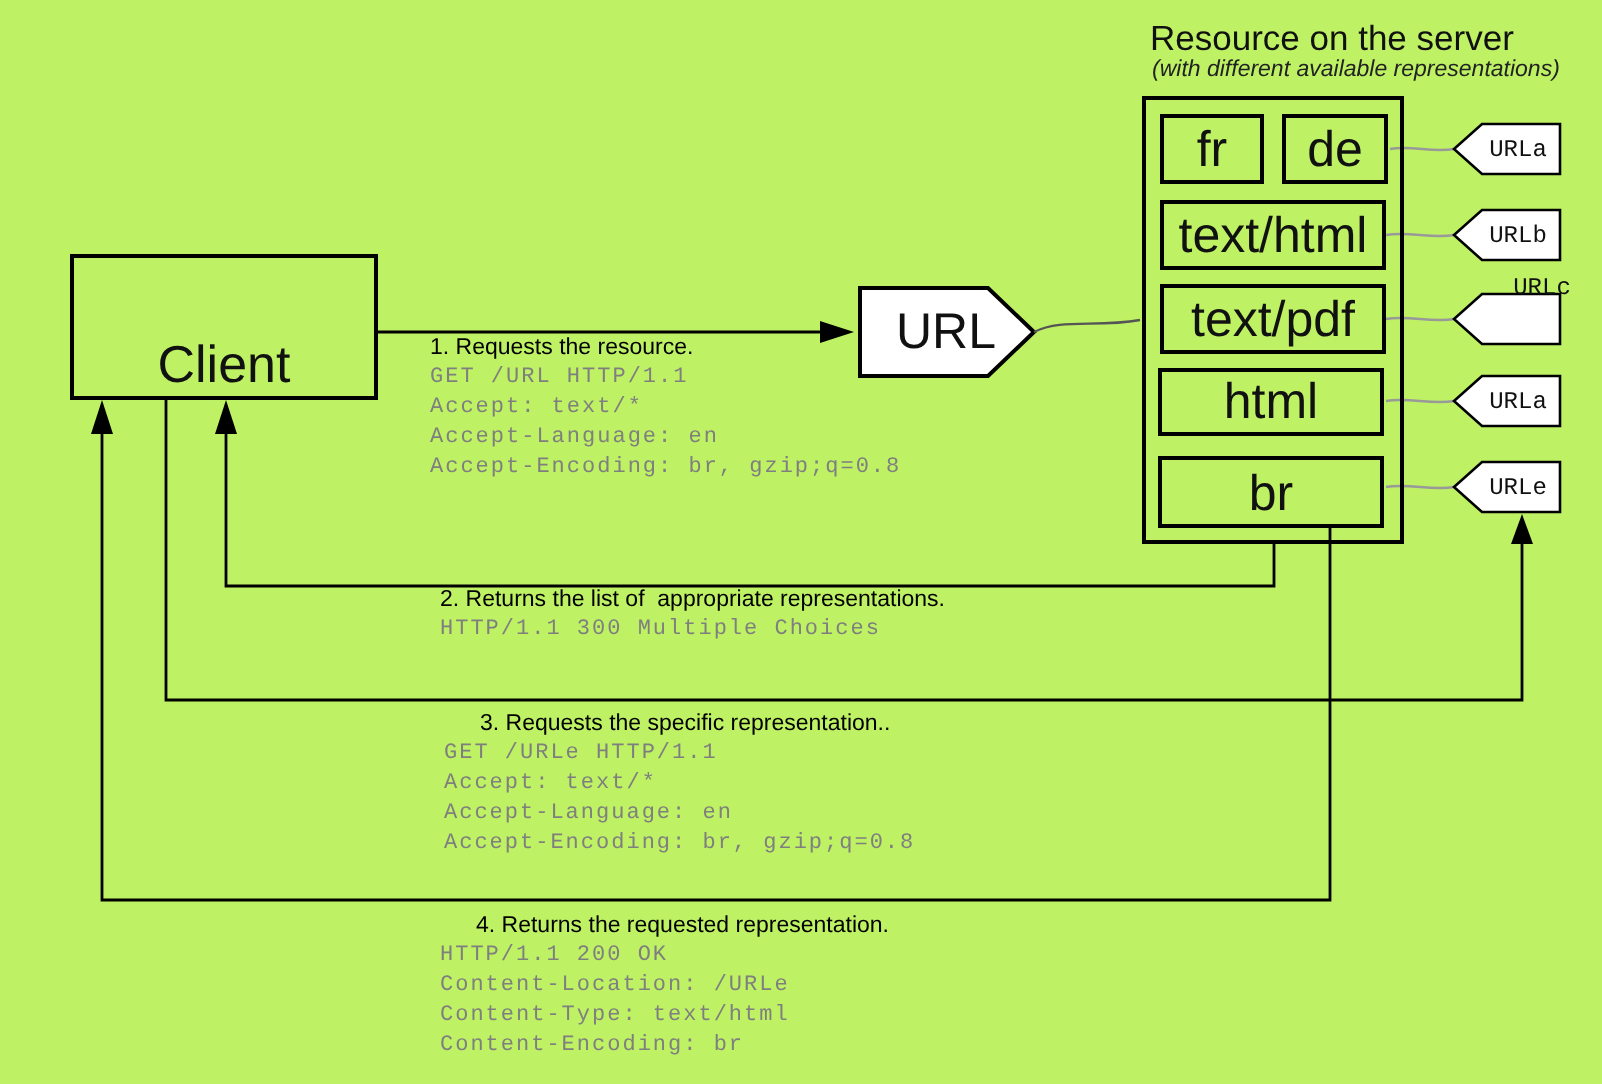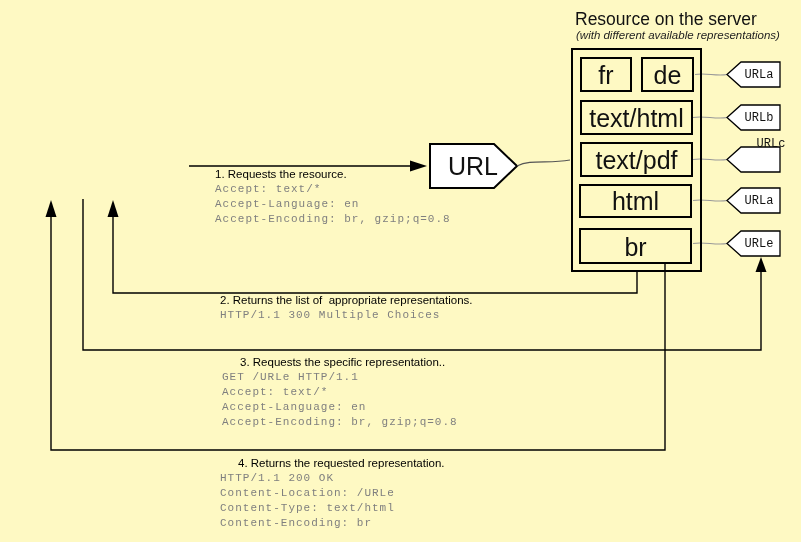--- a/index.html
+++ b/index.html
@@ -1,19 +1,19 @@
 <!DOCTYPE html>
 <html><head>
 <meta charset="utf-8">
 <style>
   html,body{margin:0;padding:0;background:#ffffff;}
   .canvas{
     position:relative;
     width:801px;height:542px;
-    background:#fef9c3;
+    background:#bef264;
     font-family:"Liberation Sans",sans-serif;
     overflow:hidden;
   }
   .wires{position:absolute;left:0;top:0;width:801px;height:542px;}
   .box{
     position:absolute;
     border:2px solid #000;
     display:flex;align-items:flex-end;justify-content:center;
     color:#111;box-sizing:border-box;background:transparent;
   }
@@ -91,20 +91,23 @@
     <polygon points="741,62 780,62 780,87 741,87 727,74.5" fill="#fff" stroke="#000" stroke-width="1.3"></polygon>
     <polygon points="741,105 780,105 780,130 741,130 727,117.5" fill="#fff" stroke="#000" stroke-width="1.3"></polygon>
     <polygon points="741,147 780,147 780,172 741,172 727,159.5" fill="#fff" stroke="#000" stroke-width="1.3"></polygon>
     <polygon points="741,188 780,188 780,213 741,213 727,200.5" fill="#fff" stroke="#000" stroke-width="1.3"></polygon>
     <polygon points="741,231 780,231 780,256 741,256 727,243.5" fill="#fff" stroke="#000" stroke-width="1.3"></polygon>
   </svg>
 
   <div class="server-heading">Resource on the server</div>
   <div class="server-subheading">(with different available representations)</div>
 
+  <div class="box client-box">
+    <span>Client</span>
+  </div>
 
   <div class="url-label">URL</div>
 
   <div class="server-box"></div>
   <div class="box rep rep-fr">
     <span>fr</span>
   </div>
   <div class="box rep rep-html">
     <span>text/html</span>
   </div>
@@ -122,20 +125,21 @@
   </div>
 
   <div class="tag-label" style="top:68px;">URLa</div>
   <div class="tag-label" style="top:111px;">URLb</div>
   <div class="tag-label" style="top:137px;margin-left:12px;">URLc</div>
   <div class="tag-label" style="top:194px;">URLa</div>
   <div class="tag-label" style="top:237px;">URLe</div>
 
   <div class="msg msg1">
     <div class="msg-label">1. Requests the resource.</div>
+    <div class="mono-line">GET /URL HTTP/1.1</div>
     <div class="mono-line">Accept: text/*</div>
     <div class="mono-line">Accept-Language: en</div>
     <div class="mono-line">Accept-Encoding: br, gzip;q=0.8</div>
   </div>
 
   <div class="msg msg2">
     <div class="msg-label">2. Returns the list of  appropriate representations.</div>
     <div class="mono-line">HTTP/1.1 300 Multiple Choices</div>
   </div>
 

